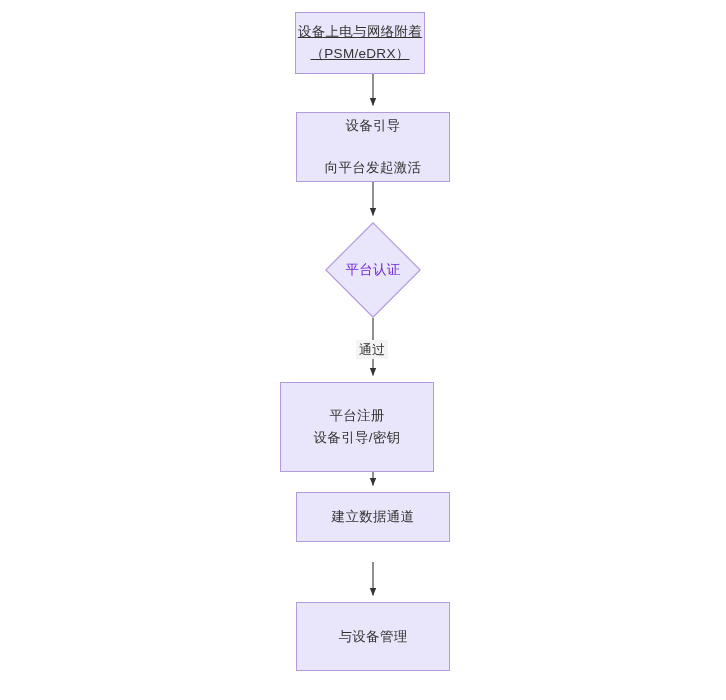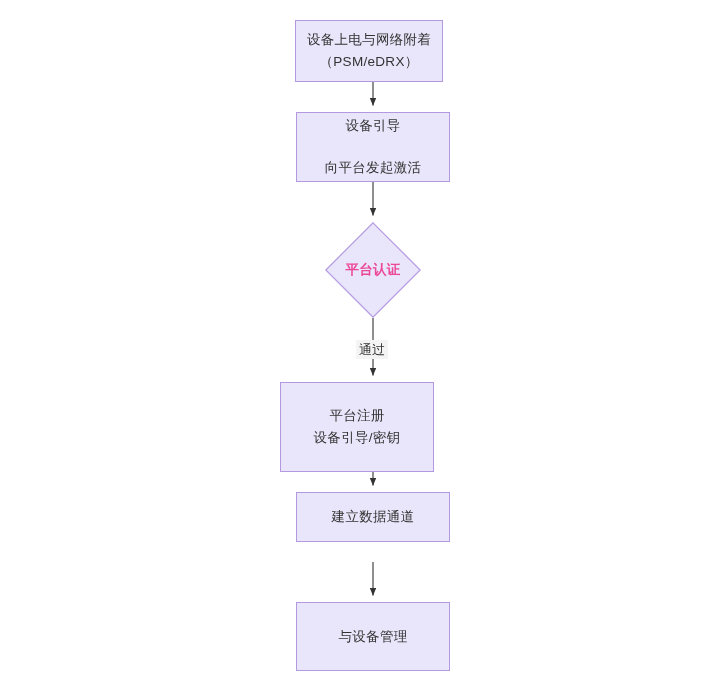--- a/index.html
+++ b/index.html
@@ -60,26 +60,25 @@
   }
   .decision-label {
     position: absolute;
     left: 0;
     top: 0;
     width: 100%;
     height: 100%;
     display: flex;
     align-items: center;
     justify-content: center;
-    color: #ec4899;
+    color: #6d28d9;
     font-size: 13.5px;
     line-height: 22px;
     text-align: center;
     letter-spacing: 0.3px;
-    font-weight: bold;
   }
   .edge-label {
     position: absolute;
     background: #f4f4f4;
     color: #333333;
     font-size: 13px;
     line-height: 17px;
     padding: 1px 3px;
     white-space: nowrap;
     z-index: 3;
@@ -111,21 +110,21 @@
 
     <g>
       <line x1="373" y1="452" x2="373" y2="485.5" stroke="#333333" stroke-width="1.1" marker-end="url(#arrowhead)"></line>
     </g>
 
     <g>
       <line x1="373" y1="562" x2="373" y2="595.5" stroke="#333333" stroke-width="1.1" marker-end="url(#arrowhead)"></line>
     </g>
   </svg>
 
-  <div class="node" style="left:295px; top:20px; width:148px; height:62px;">
+  <div class="node" style="left:295px; top:12px; width:130px; height:62px;text-decoration:underline;">
     <span class="line">设备上电与网络附着</span>
     <span class="line">（PSM/eDRX）</span>
   </div>
 
   <div class="node" style="left:296px; top:112px; width:154px; height:70px;gap:20px;">
     <span class="line">设备引导</span>
     <span class="line">向平台发起激活</span>
   </div>
 
   <div class="decision-wrap" style="left:325px; top:222px; width:96px; height:96px;">

